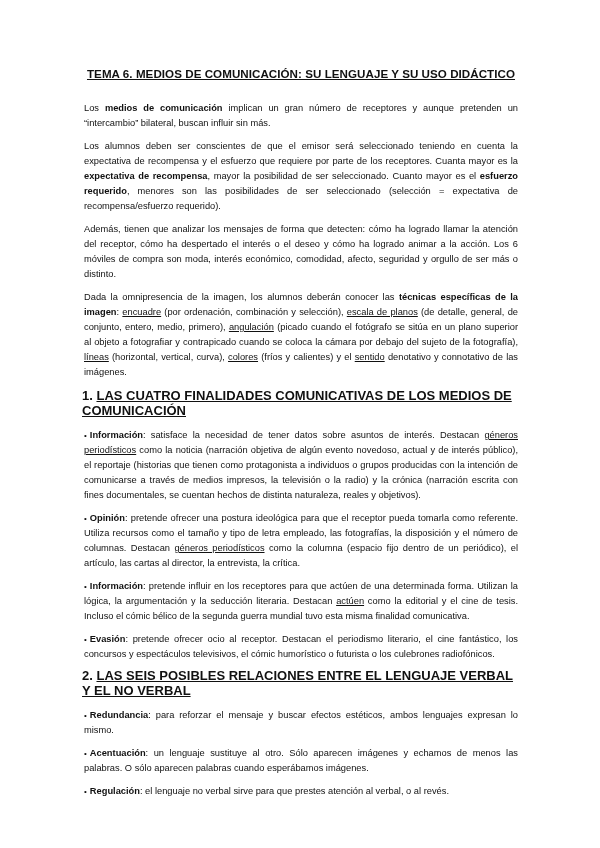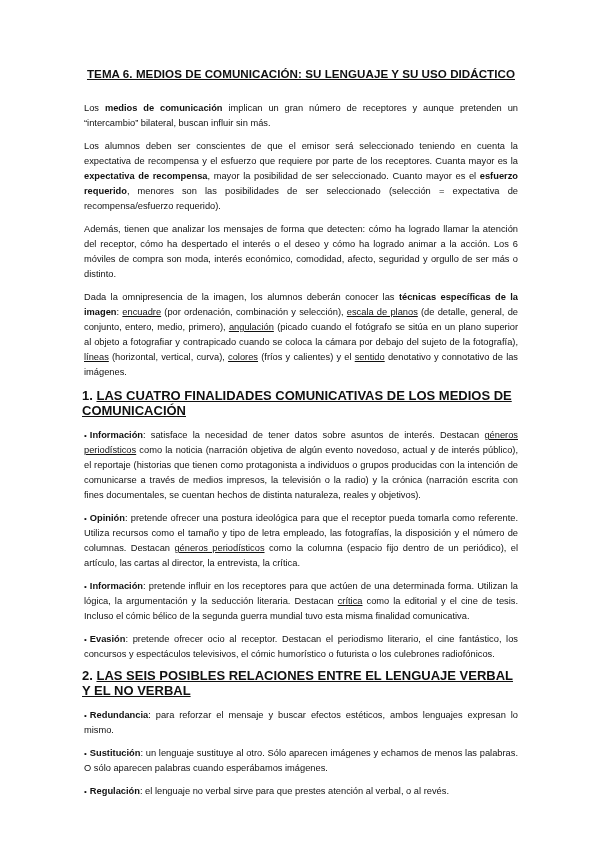--- a/index.html
+++ b/index.html
@@ -29,23 +29,23 @@
     <p>Además, tienen que analizar los mensajes de forma que detecten: cómo ha logrado llamar la atención del receptor, cómo ha despertado el interés o el deseo y cómo ha logrado animar a la acción. Los 6 móviles de compra son moda, interés económico, comodidad, afecto, seguridad y orgullo de ser más o distinto.</p>
 
     <p><span>Dada la omnipresencia de la imagen, los alumnos deberán conocer las </span><b>técnicas específicas de la imagen</b><span>: </span><u>encuadre</u><span> (por ordenación, combinación y selección), </span><u>escala de planos</u><span> (de detalle, general, de conjunto, entero, medio, primero), </span><u>angulación</u><span> (picado cuando el fotógrafo se sitúa en un plano superior al objeto a fotografiar y contrapicado cuando se coloca la cámara por debajo del sujeto de la fotografía), </span><u>líneas</u><span> (horizontal, vertical, curva), </span><u>colores</u><span> (fríos y calientes) y el </span><u>sentido</u><span> denotativo y connotativo de las imágenes.</span></p>
 
     <div class="sec"><span>1. </span><span class="t">LAS CUATRO FINALIDADES COMUNICATIVAS DE LOS MEDIOS DE COMUNICACIÓN</span></div>
 
     <p class="bullet"><span class="dot">•</span><b>Información</b><span>: satisface la necesidad de tener datos sobre asuntos de interés. Destacan </span><u>géneros periodísticos</u><span> como la noticia (narración objetiva de algún evento novedoso, actual y de interés público), el reportaje (historias que tienen como protagonista a individuos o grupos producidas con la intención de comunicarse a través de medios impresos, la televisión o la radio) y la crónica (narración escrita con fines documentales, se cuentan hechos de distinta naturaleza, reales y objetivos).</span></p>
 
     <p class="bullet"><span class="dot">•</span><b>Opinión</b><span>: pretende ofrecer una postura ideológica para que el receptor pueda tomarla como referente. Utiliza recursos como el tamaño y tipo de letra empleado, las fotografías, la disposición y el número de columnas. Destacan </span><u>géneros periodísticos</u><span> como la columna (espacio fijo dentro de un periódico), el artículo, las cartas al director, la entrevista, la crítica.</span></p>
 
-    <p class="bullet"><span class="dot">•</span><b>Información</b><span>: pretende influir en los receptores para que actúen de una determinada forma. Utilizan la lógica, la argumentación y la seducción literaria. Destacan </span><u>crítica</u><span> como la editorial y el cine de tesis. Incluso el cómic bélico de la segunda guerra mundial tuvo esta misma finalidad comunicativa.</span></p>
+    <p class="bullet"><span class="dot">•</span><b>Información</b><span>: pretende influir en los receptores para que actúen de una determinada forma. Utilizan la lógica, la argumentación y la seducción literaria. Destacan </span><u>actúen</u><span> como la editorial y el cine de tesis. Incluso el cómic bélico de la segunda guerra mundial tuvo esta misma finalidad comunicativa.</span></p>
 
     <p class="bullet" style="margin-bottom:2px"><span class="dot">•</span><b>Evasión</b><span>: pretende ofrecer ocio al receptor. Destacan el periodismo literario, el cine fantástico, los concursos y espectáculos televisivos, el cómic humorístico o futurista o los culebrones radiofónicos.</span></p>
 
     <div class="sec"><span>2. </span><span class="t">LAS SEIS POSIBLES RELACIONES ENTRE EL LENGUAJE VERBAL Y EL NO VERBAL</span></div>
 
     <p class="bullet"><span class="dot">•</span><b>Redundancia</b><span>: para reforzar el mensaje y buscar efectos estéticos, ambos lenguajes expresan lo mismo.</span></p>
-    <p class="bullet"><span class="dot">•</span><b>Sustitución</b><span>: un lenguaje sustituye al otro. Sólo aparecen imágenes y echamos de menos las palabras. O sólo aparecen palabras cuando esperábamos imágenes.</span></p>
+    <p class="bullet"><span class="dot">•</span><b>Acentuación</b><span>: un lenguaje sustituye al otro. Sólo aparecen imágenes y echamos de menos las palabras. O sólo aparecen palabras cuando esperábamos imágenes.</span></p>
     <p class="bullet"><span class="dot">•</span><b>Regulación</b><span>: el lenguaje no verbal sirve para que prestes atención al verbal, o al revés.</span></p>
   </div>
 </div>
 
 </body></html>

